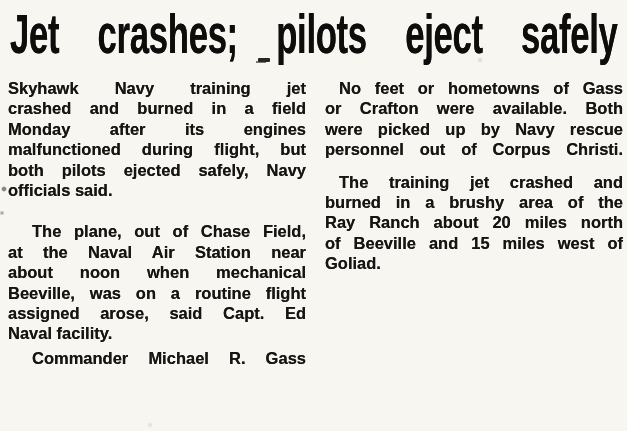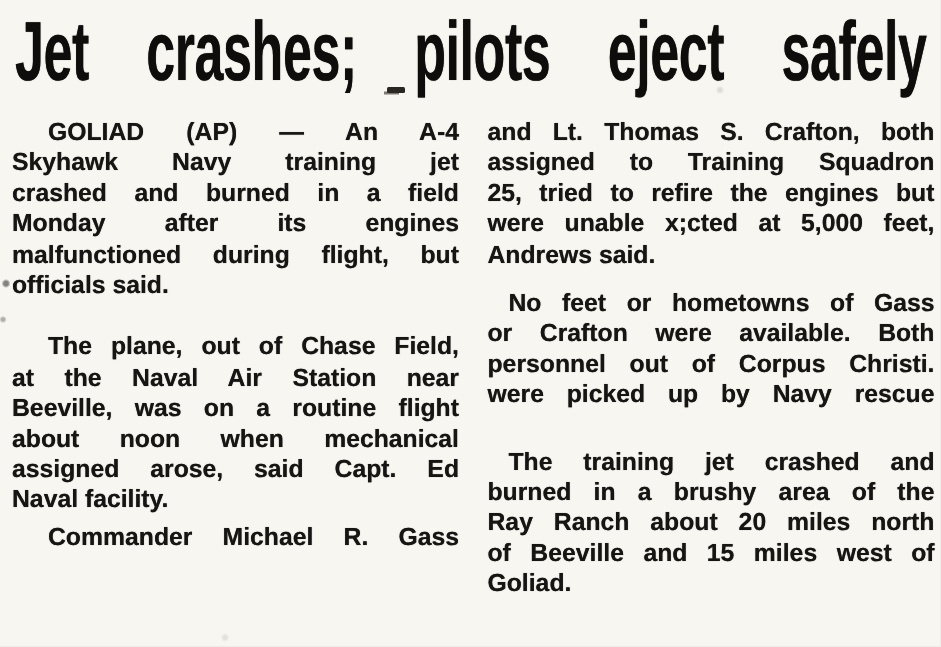--- a/index.html
+++ b/index.html
@@ -78,53 +78,46 @@
 </head>
 <body>
 
 <div class="clipping">
   <h1 class="headline" style="margin:0;">Jet crashes; pilots eject safely</h1>
 
   <div class="artifact-dash"></div>
 
   <div class="col col-left">
       <div class="para indent">
-        <div class="line first">GOLIAD (AP) — An A-4</div>
         <div class="line">Skyhawk Navy training jet</div>
         <div class="line">crashed and burned in a field</div>
         <div class="line">Monday after its engines</div>
         <div class="line">malfunctioned during flight, but</div>
+        <div class="line">both pilots ejected safely, Navy</div>
         <div class="line last">officials said.</div>
       </div>
       <div class="para indent">
         <div class="line first">The plane, out of Chase Field,</div>
         <div class="line">at the Naval Air Station near</div>
+        <div class="line">about noon when mechanical</div>
         <div class="line">Beeville, was on a routine flight</div>
-        <div class="line">about noon when mechanical</div>
         <div class="line">assigned arose, said Capt. Ed</div>
         <div class="line last">Naval facility.</div>
       </div>
       <div class="para indent">
         <div class="line first last force-justify">Commander Michael R. Gass</div>
       </div>
     </div>
 
   <div class="col col-right">
-      <div class="para">
-        <div class="line first">and Lt. Thomas S. Crafton, both</div>
-        <div class="line">assigned to Training Squadron</div>
-        <div class="line">25, tried to refire the engines but</div>
-        <div class="line">were unable x;cted at 5,000 feet,</div>
-        <div class="line last">Andrews said.</div>
-      </div>
       <div class="para indent">
         <div class="line first">No feet or hometowns of Gass</div>
         <div class="line">or Crafton were available. Both</div>
+        <div class="line">were picked up by Navy rescue</div>
         <div class="line last force-justify">personnel out of Corpus Christi.</div>
-        <div class="line">were picked up by Navy rescue</div>
       </div>
       <div class="para indent">
         <div class="line first">The training jet crashed and</div>
         <div class="line">burned in a brushy area of the</div>
         <div class="line">Ray Ranch about 20 miles north</div>
         <div class="line">of Beeville and 15 miles west of</div>
         <div class="line last">Goliad.</div>
       </div>
     </div>
 </div>

